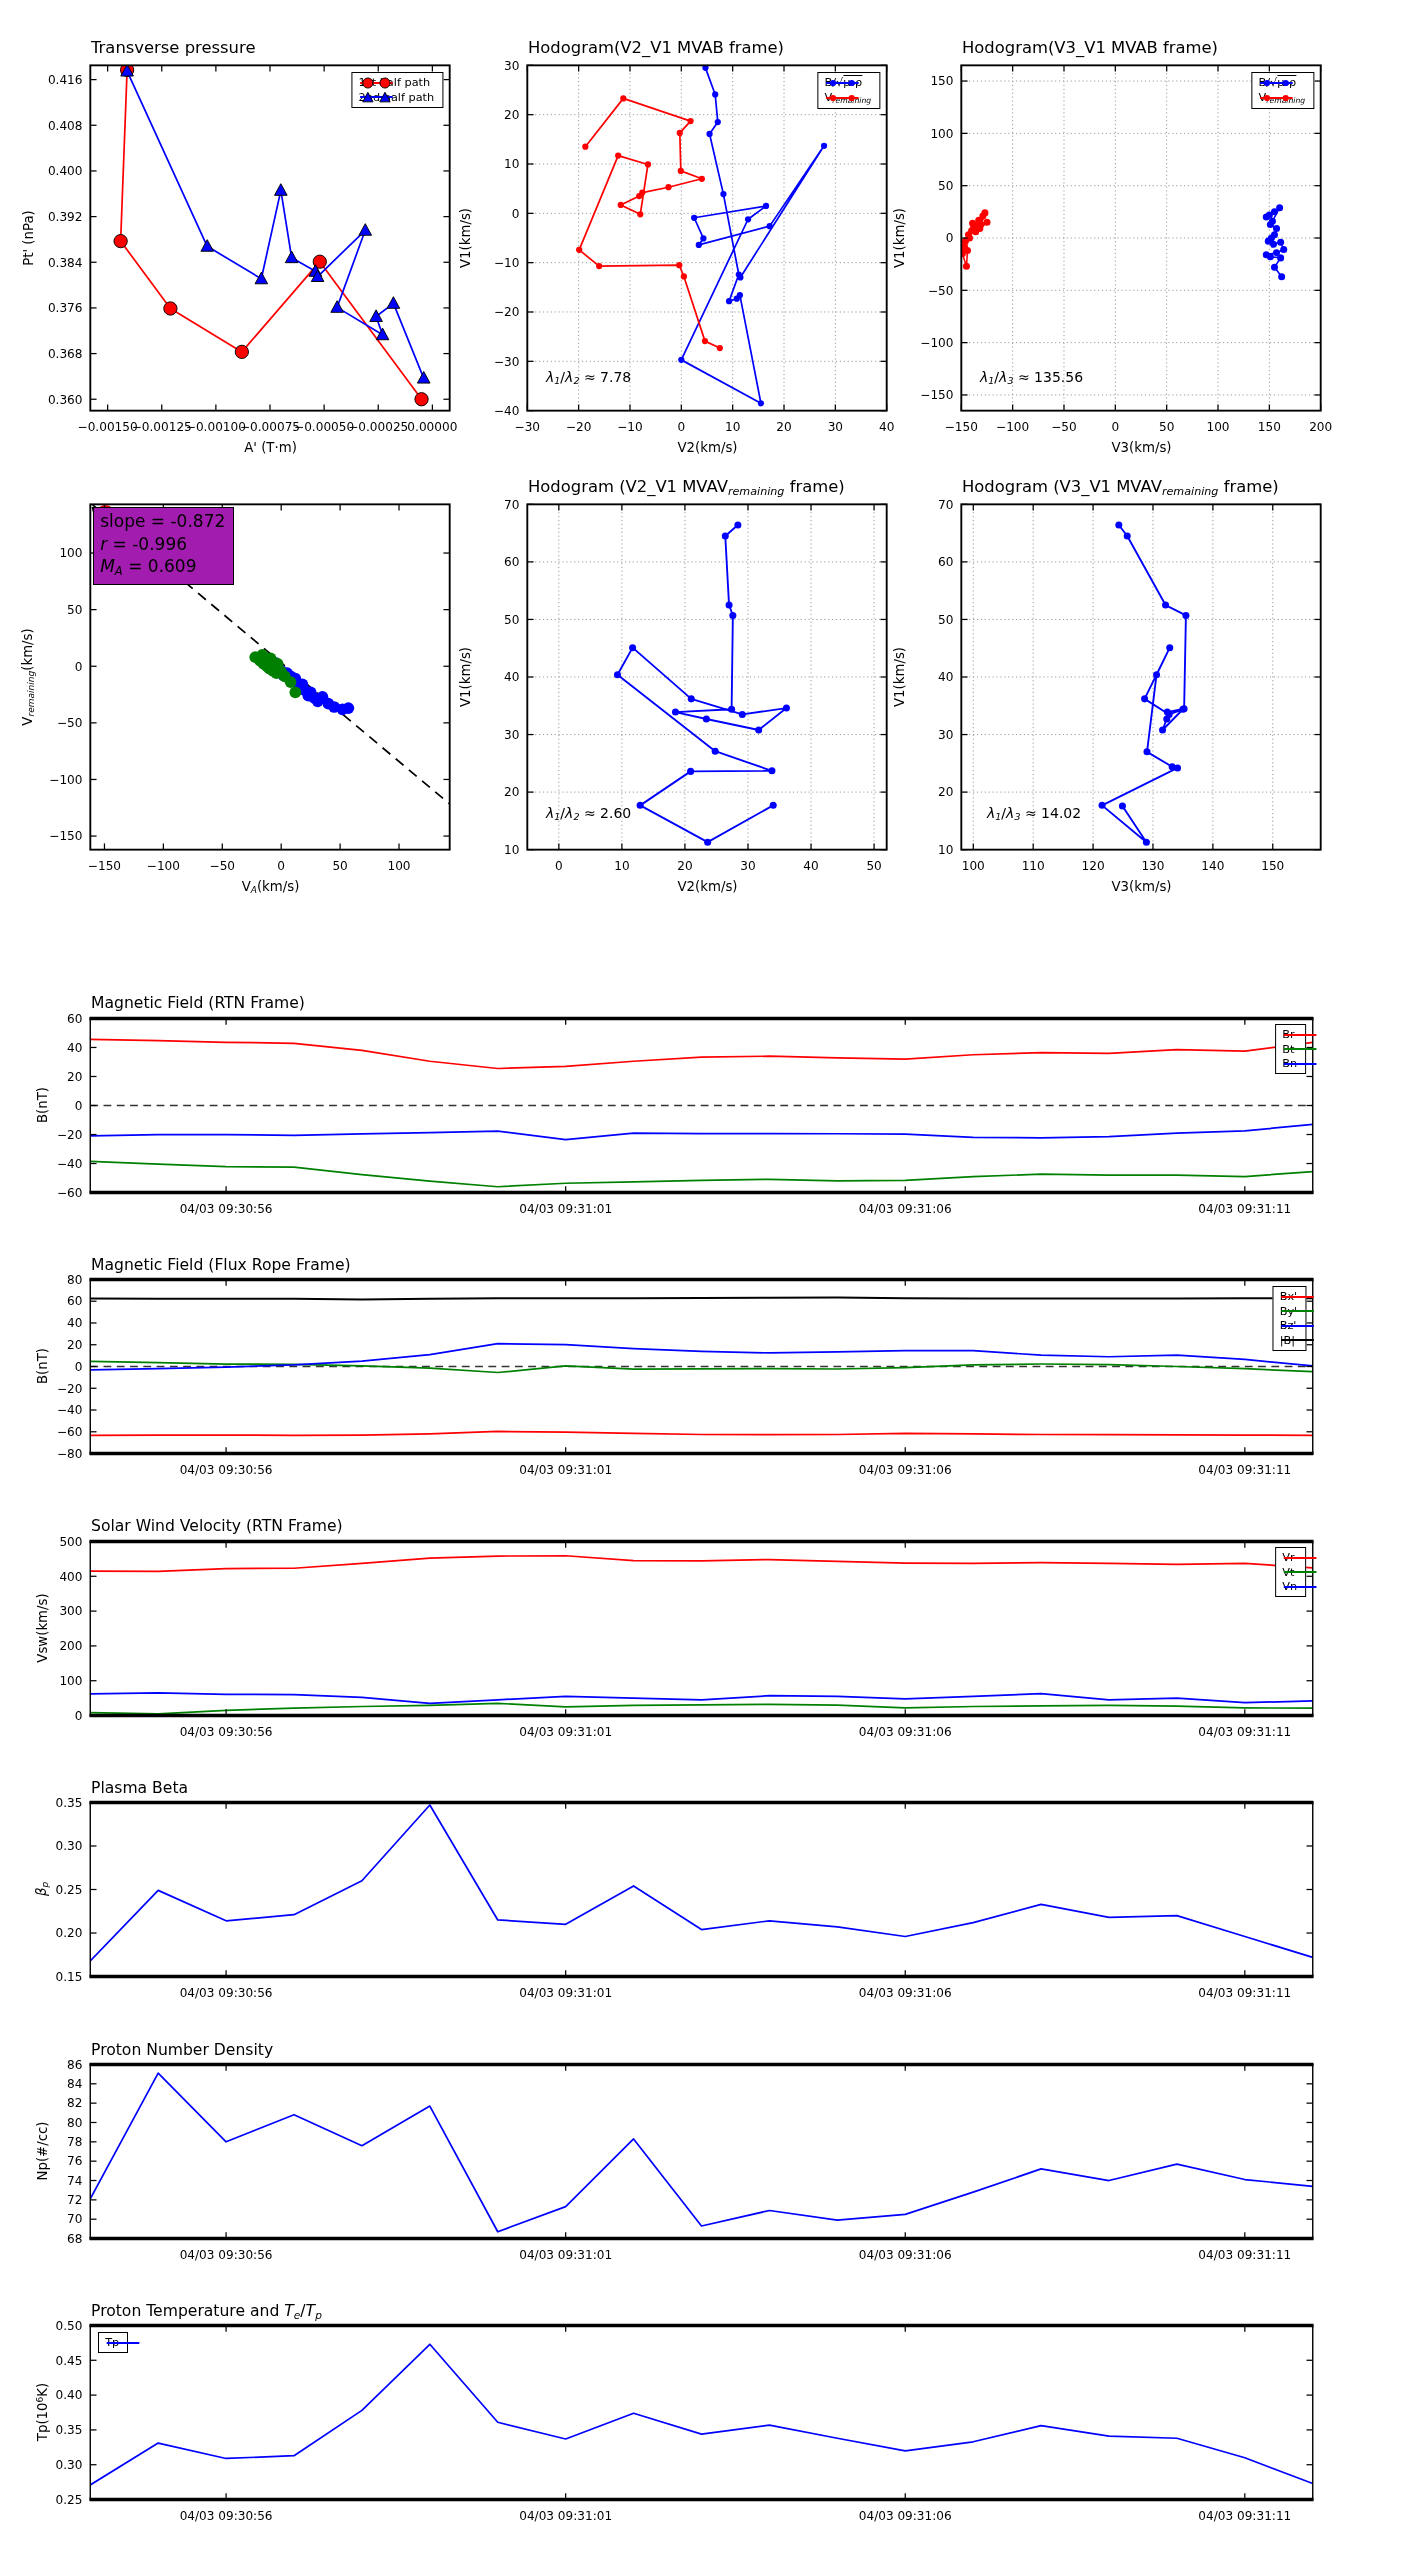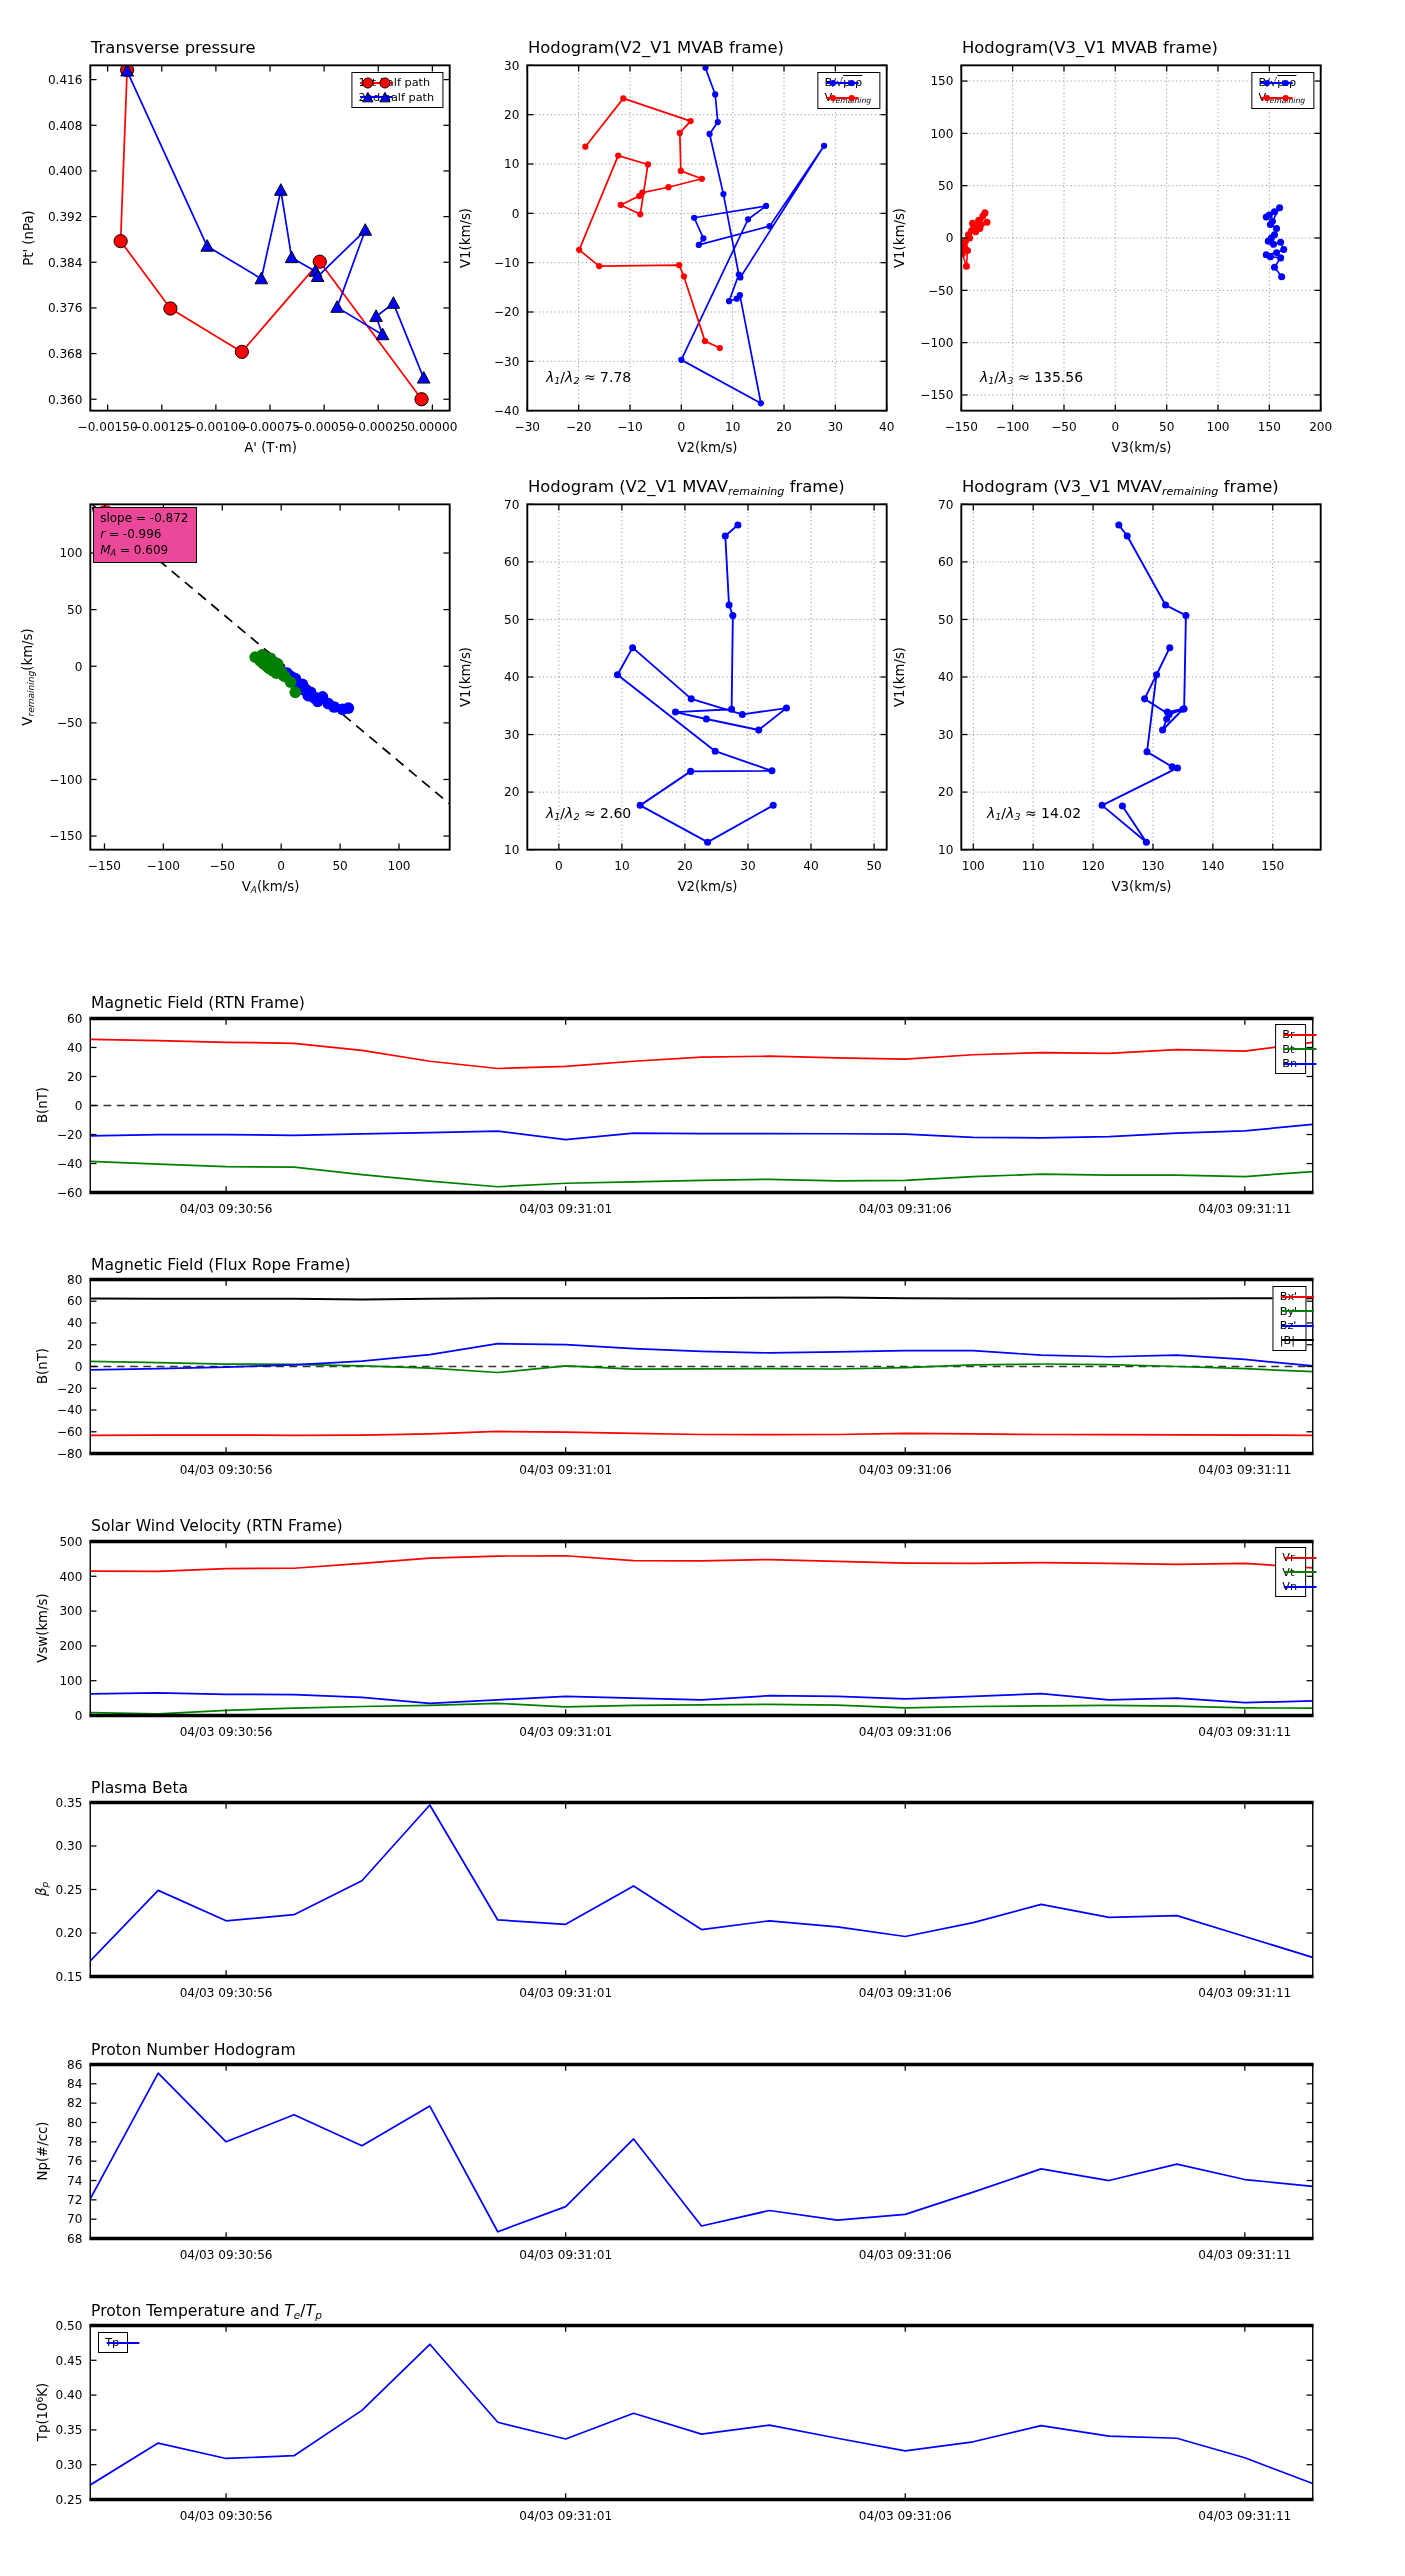--- a/index.html
+++ b/index.html
@@ -10,22 +10,22 @@
   .title{position:absolute;text-align:left;font-size:16.4px;white-space:nowrap;}
   .title.ts{font-size:15.6px;}
   .xlab{position:absolute;text-align:center;font-size:13.3px;}
   .ylab{position:absolute;font-size:13.3px;white-space:nowrap;
         transform:translate(-50%,-50%) rotate(-90deg);}
   .legend{position:absolute;background:#fff;border:1.3px solid #000;
           padding:3.1px 7.8px 3.1px 6.2px;display:flex;flex-direction:column;gap:1.6px;}
   .legend .row{display:flex;align-items:center;gap:6.2px;font-size:11.3px;white-space:nowrap;}
   .legend svg{position:static;flex:none;}
   .annot{position:absolute;font-size:14px;white-space:nowrap;}
-  .stats{position:absolute;background:#ec4899;border:1.4px solid #000;
-         padding:1.6px 7.8px 3.1px 6.2px;font-size:12px;line-height:1.35;white-space:nowrap;}
+  .stats{position:absolute;background:#a21caf;border:1.4px solid #000;
+         padding:1.6px 7.8px 3.1px 6.2px;font-size:17px;line-height:1.35;white-space:nowrap;}
   .sub{font-size:68%;vertical-align:-22%;}
   .sup{font-size:68%;vertical-align:40%;}
   .it{font-style:italic;}
   .over{border-top:1.1px solid #000;}
 </style>
 </head>
 <body>
 
 <div id="canvas">
     <svg width="500" height="486" viewBox="0 0 640 622" style="left: 20px; top: -4.7px;">
@@ -987,21 +987,21 @@
       <line x1="90" y1="139.55555555555554" x2="98" y2="139.55555555555554" stroke="#000" stroke-width="1.6"></line>
       <line x1="1656" y1="139.55555555555554" x2="1648" y2="139.55555555555554" stroke="#000" stroke-width="1.6"></line>
       <text x="80" y="145.05555555555554" text-anchor="end">82</text>
       <line x1="90" y1="114.7777777777778" x2="98" y2="114.7777777777778" stroke="#000" stroke-width="1.6"></line>
       <line x1="1656" y1="114.7777777777778" x2="1648" y2="114.7777777777778" stroke="#000" stroke-width="1.6"></line>
       <text x="80" y="120.2777777777778" text-anchor="end">84</text>
       <line x1="90" y1="90" x2="98" y2="90" stroke="#000" stroke-width="1.6"></line>
       <line x1="1656" y1="90" x2="1648" y2="90" stroke="#000" stroke-width="1.6"></line>
       <text x="80" y="95.5" text-anchor="end">86</text>
     </svg>
-    <div class="title ts" style="left: 91px; width: 1222px; top: 2041px;"><span>Proton Number Hodogram</span></div>
+    <div class="title ts" style="left: 91px; width: 1222px; top: 2041px;"><span>Proton Number Density</span></div>
     <div class="ylab" style="left: 42px; top: 2151px;"><span>Np(#/cc)</span></div>
     <svg width="1363" height="315" viewBox="0 0 1746 403" style="left: 20px; top: 2255px;">
       <defs>
         <clipPath id="cp11">
           <rect x="90" y="90" width="1566" height="223"></rect>
         </clipPath>
       </defs>
       <g clip-path="url(#cp11)">
         <polyline points="90.0,294.3 177.0,240.7 264.0,260.4 351.0,256.8 438.0,198.8 525.0,114.1 612.0,214.0 699.0,235.4 786.0,202.4 873.0,229.2 960.0,217.6 1047.0,234.5 1134.0,250.6 1221.0,239.0 1308.0,218.4 1395.0,231.8 1482.0,234.5 1569.0,259.5 1656.0,292.5" fill="none" stroke="#0000ff" stroke-width="2.2" stroke-linejoin="round"></polyline>
       </g>

